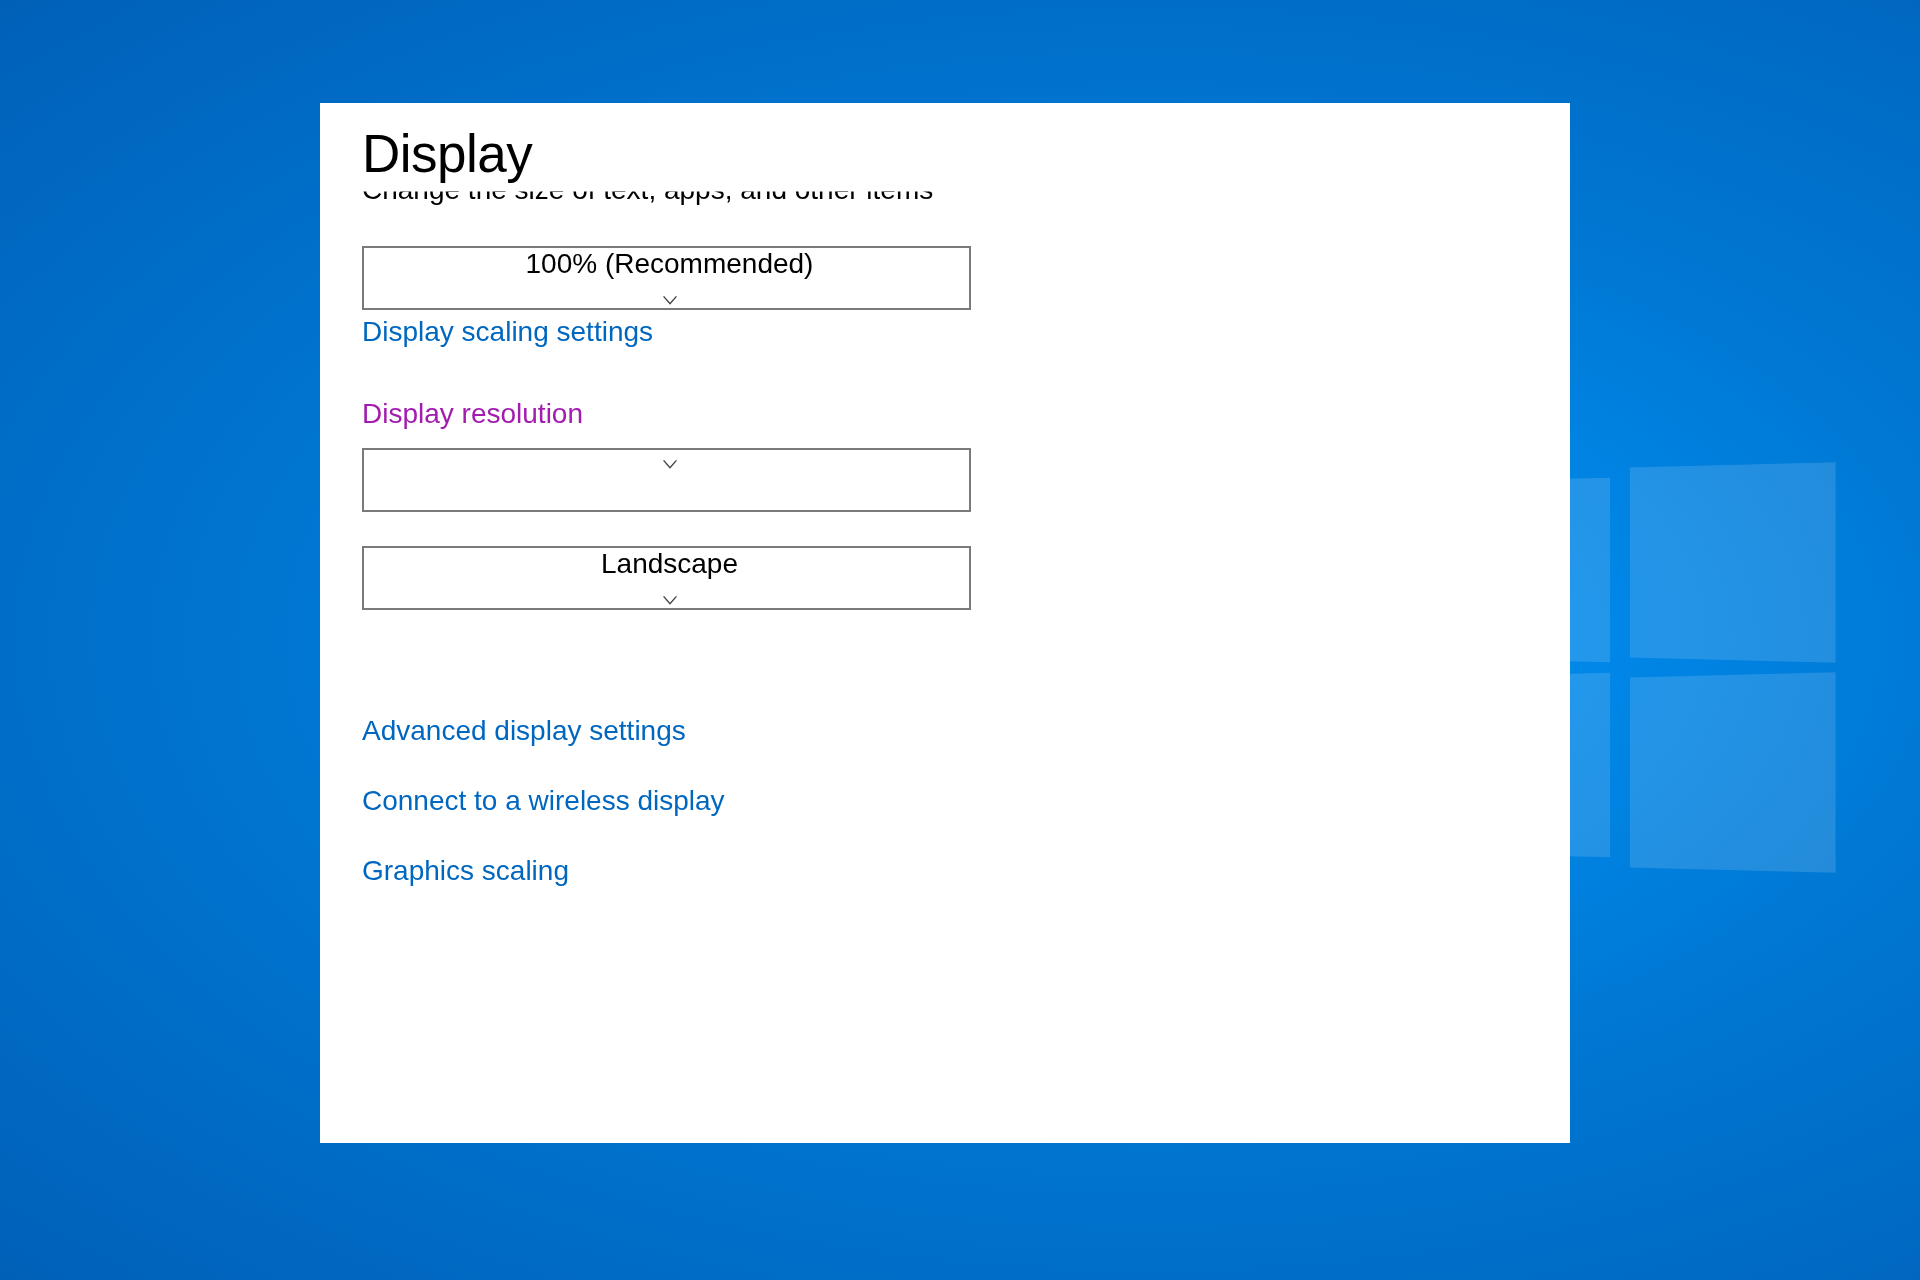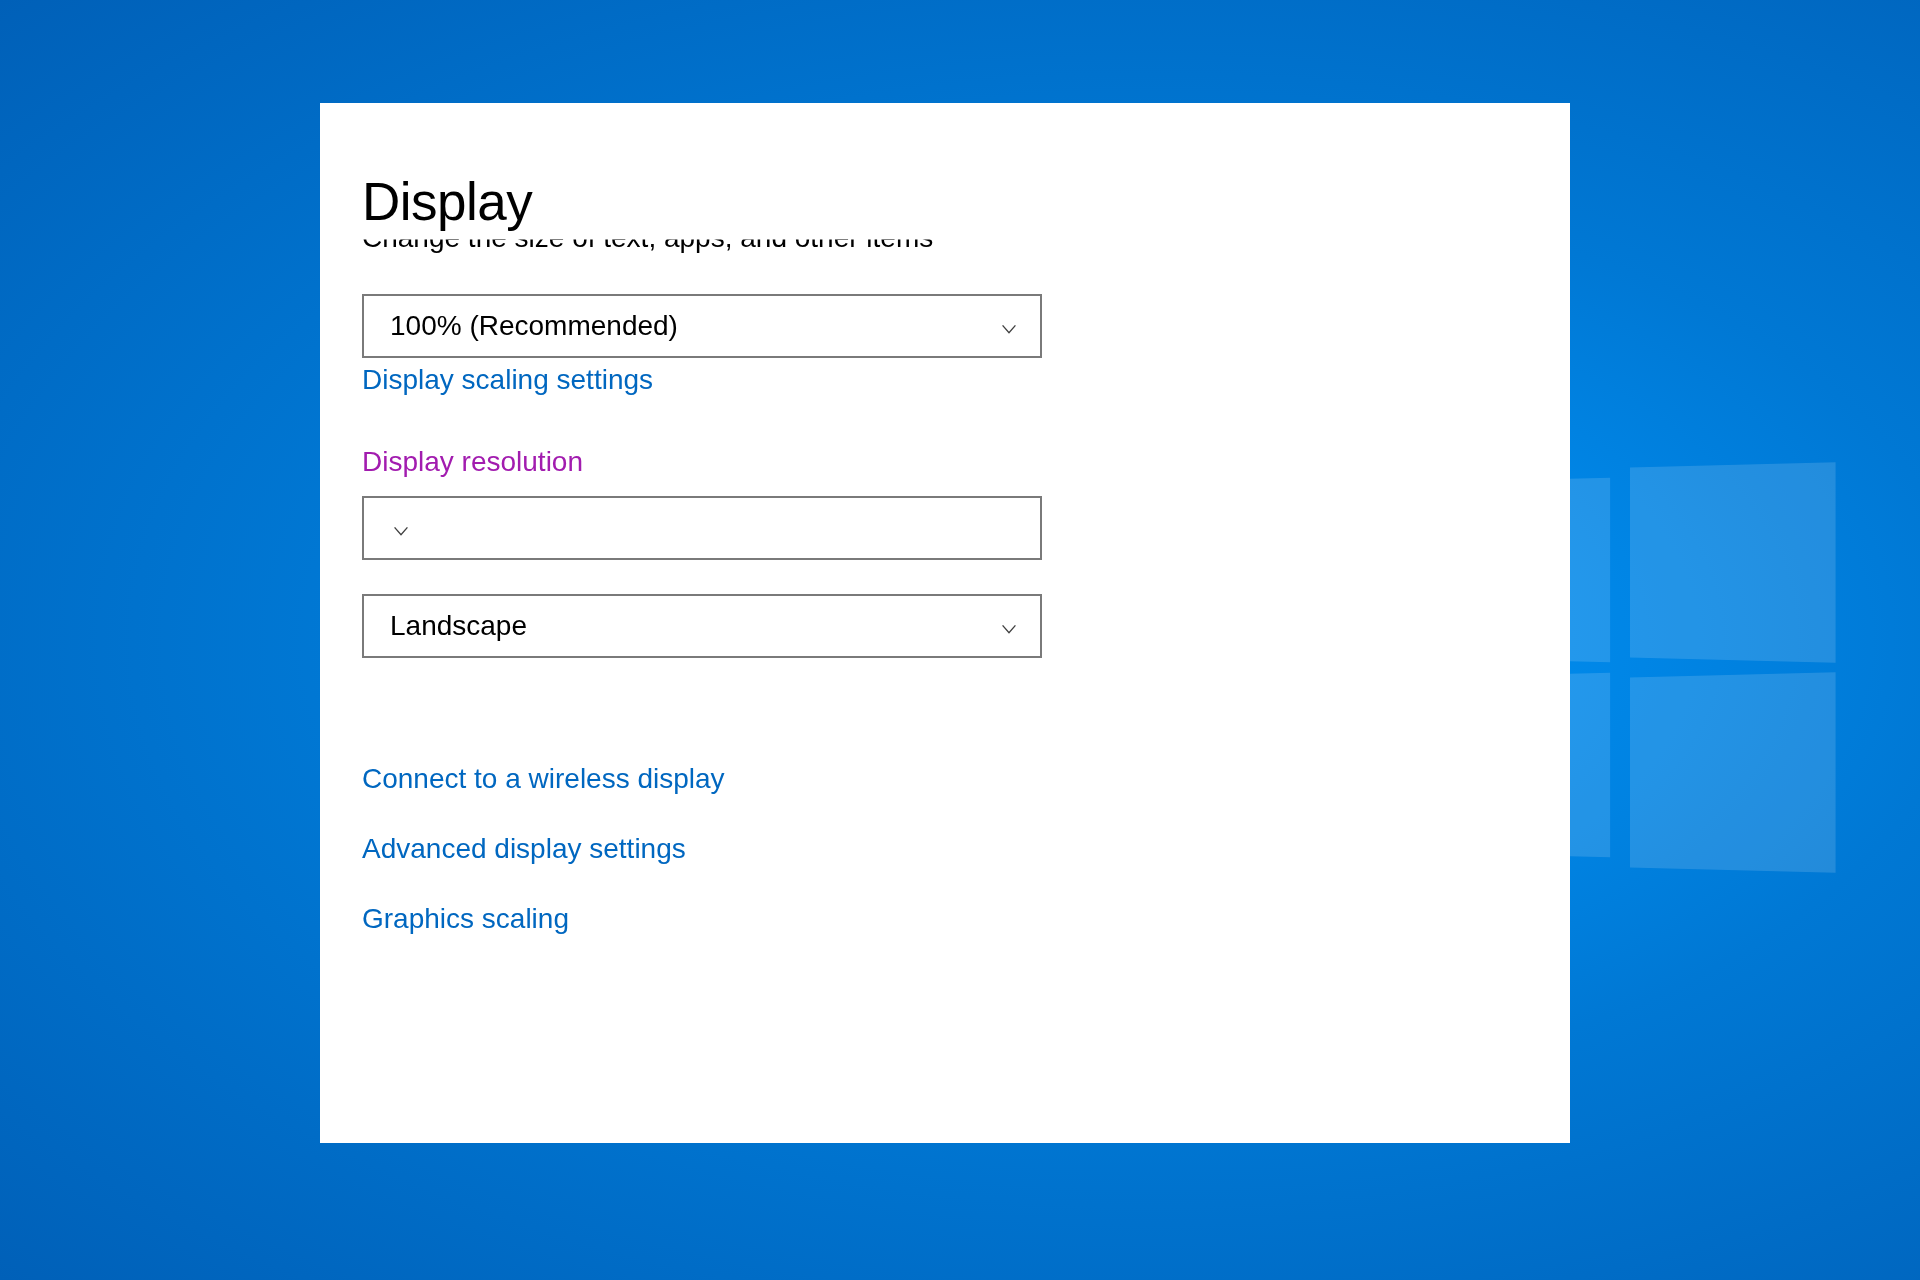--- a/index.html
+++ b/index.html
@@ -59,21 +59,20 @@
       background: #ffffff;
       overflow: hidden;
     }
     
     .page-title {
       font-size: 53px;
       font-weight: 500;
       color: #000000;
       padding: 20px 22px 8px 42px;
       letter-spacing: -0.5px;
-      margin-top: 48px;
     }
     
     .content-area {
       padding: 0 42px;
     }
     
     .cutoff-text {
       font-size: 28px;
       color: #000000;
       margin-top: -2px;
@@ -88,31 +87,32 @@
     }
     
     .setting-label {
       font-size: 28px;
       color: #a21caf;
       margin-bottom: 18px;
       display: block;
     }
     
     .dropdown {
-      width: 680px;
+      width: 609px;
       height: 64px;
       border: 2px solid #7a7a7a;
       background: #ffffff;
       display: flex;
       align-items: center;
       justify-content: space-between;
       padding: 0 20px 0 26px;
       cursor: pointer;
       font-size: 28px;
       color: #000000;
+      flex-direction: column;
     }
     
     .chevron-down {
       width: 22px;
       height: 22px;
       flex-shrink: 0;
     }
     
     .chevron-down svg {
       width: 100%;
@@ -191,20 +191,20 @@
         <span>Landscape</span>
         <span class="chevron-down">
           <svg viewBox="0 0 24 24">
               <polyline points="5 8 12 16 19 8"></polyline>
             </svg>
         </span>
       </div>
     </div>
 
     <div class="links-section">
+      <a class="link">Advanced display settings</a>
       <a class="link">Connect to a wireless display</a>
-      <a class="link">Advanced display settings</a>
       <a class="link">Graphics scaling</a>
     </div>
 
   </div>
 
 </div>
 
 </body></html>

